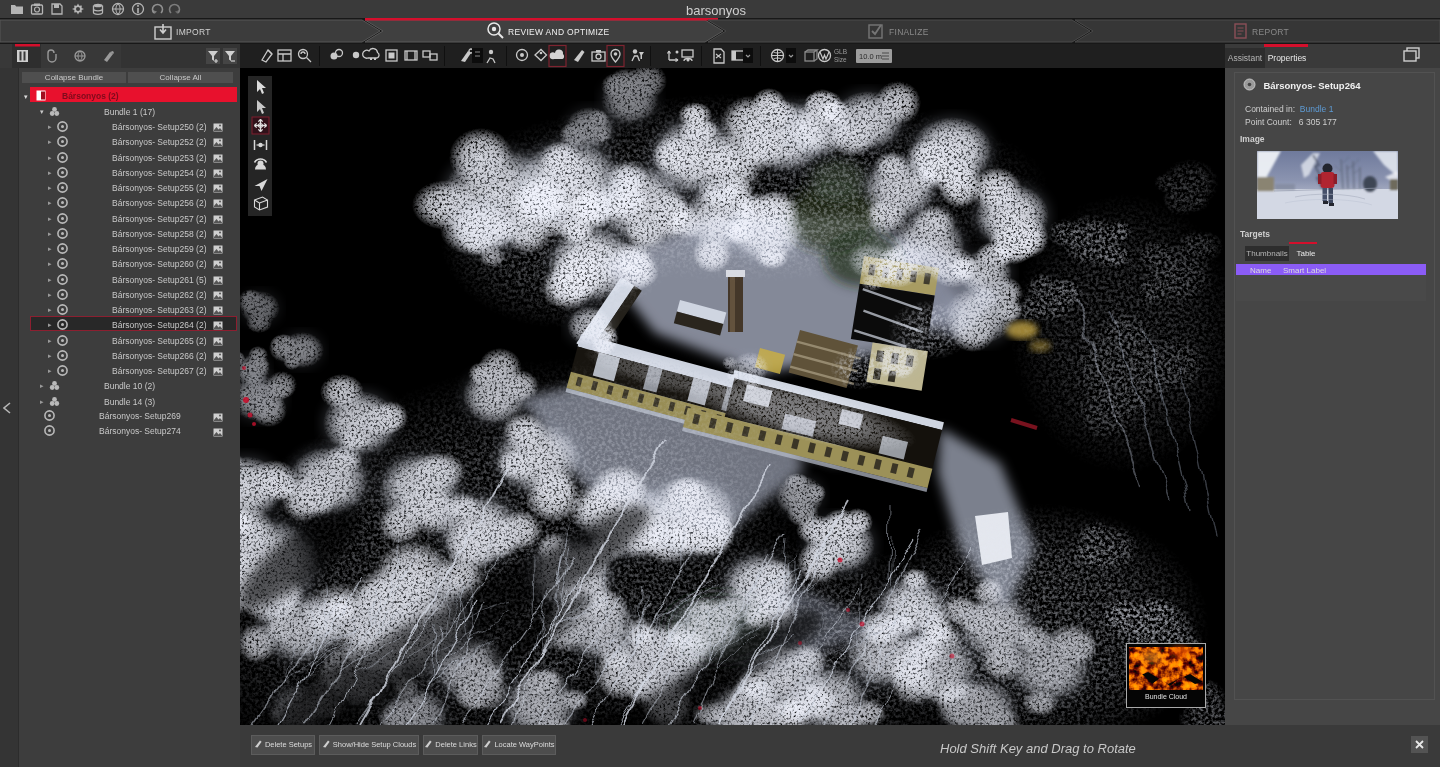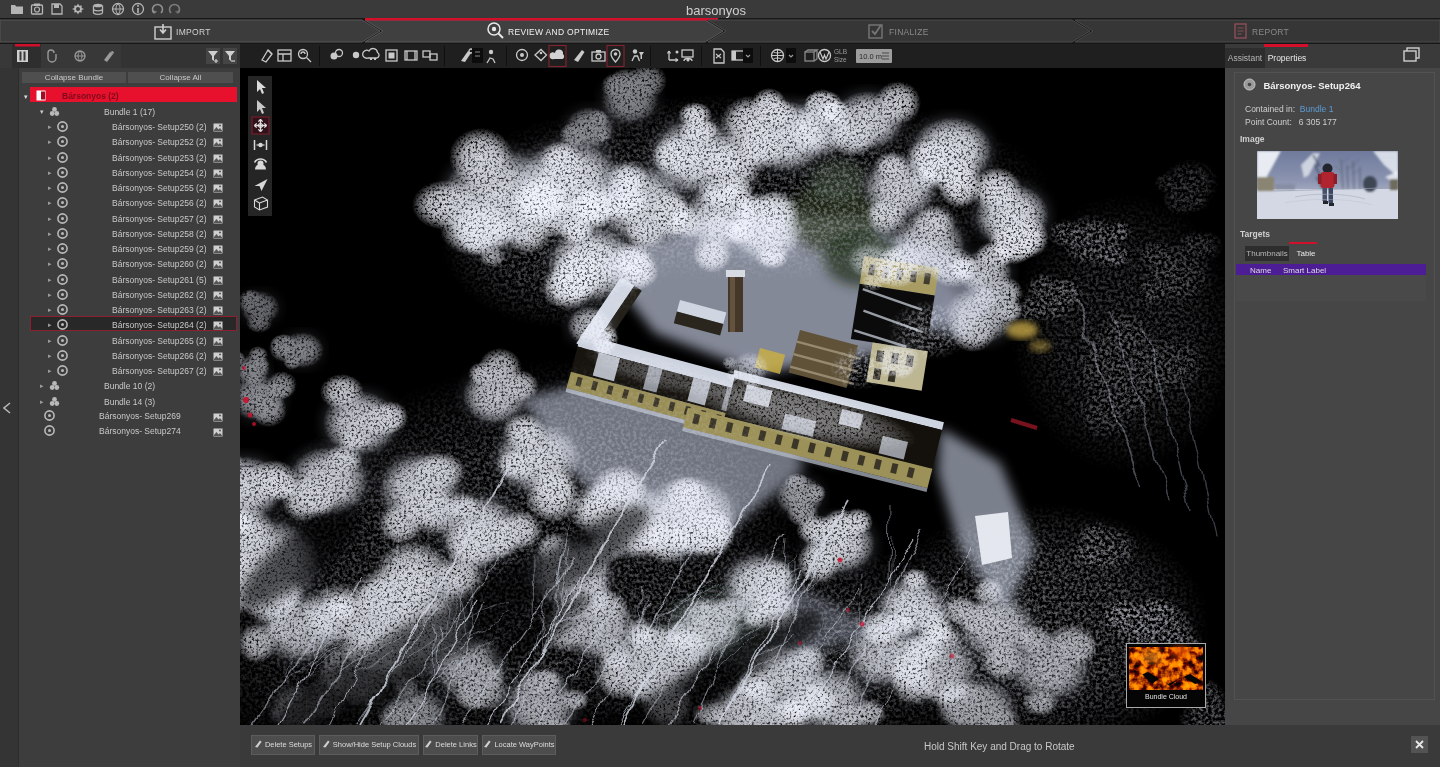--- a/index.html
+++ b/index.html
@@ -1571,39 +1571,39 @@
 <rect x="72" y="52" width="5" height="3" fill="#23252e"></rect>
 </g>
 <path d="M38 46 C55 42 90 42 108 48" stroke="#aab0c0" stroke-width="0.8" fill="none" opacity="0.8"></path>
 <path d="M28 52 C50 47 95 47 115 54" stroke="#b8bece" stroke-width="0.7" fill="none" opacity="0.6"></path>
 </svg>
 </div>
   <div class="rlabel" style="top:161px">Targets</div>
   <div class="rtab dark" style="left:20px;top:178px;width:44px">Thumbnails</div>
   <div class="rtab" style="left:64px;top:178px;width:34px">Table</div>
   <div style="position:absolute;left:64px;top:173.5px;width:28px;height:2.5px;background:#d40f2c"></div>
-  <div style="position:absolute;left:11px;top:196px;right:14px;height:11px;background:#4c1d95">
+  <div style="position:absolute;left:11px;top:196px;right:14px;height:11px;background:#8b5cf6">
     <span style="position:absolute;left:14px;top:1.5px;font-size:8px;color:#ddd">Name</span>
     <span style="position:absolute;left:47px;top:1.5px;font-size:8px;color:#ddd">Smart Label</span>
   </div>
   <div style="position:absolute;left:11px;top:207px;right:14px;height:26px;background:#494949"></div>
 </div>
 
 <div class="bbar">
   <div class="bbtn" style="left:11px;width:64px"><svg width="9" height="9" viewBox="0 0 9 9" style="margin-right:2px;vertical-align:-1px">
           <path d="M1 8 L6 1.5 l1.6 1.2 L3.5 8.5 Z" fill="#cfcfcf"></path>
         </svg>Delete Setups</div>
   <div class="bbtn" style="left:79px;width:100px"><svg width="9" height="9" viewBox="0 0 9 9" style="margin-right:2px;vertical-align:-1px">
           <path d="M1 8 L6 1.5 l1.6 1.2 L3.5 8.5 Z" fill="#cfcfcf"></path>
         </svg>Show/Hide Setup Clouds</div>
   <div class="bbtn" style="left:183px;width:55px"><svg width="9" height="9" viewBox="0 0 9 9" style="margin-right:2px;vertical-align:-1px">
           <path d="M1 8 L6 1.5 l1.6 1.2 L3.5 8.5 Z" fill="#cfcfcf"></path>
         </svg>Delete Links</div>
   <div class="bbtn" style="left:242px;width:74px"><svg width="9" height="9" viewBox="0 0 9 9" style="margin-right:2px;vertical-align:-1px">
           <path d="M1 8 L6 1.5 l1.6 1.2 L3.5 8.5 Z" fill="#cfcfcf"></path>
         </svg>Locate WayPoints</div>
-  <div style="position:absolute;left:684px;top:16px;font-size:10px;color:#c8c8c8">Hold Shift Key and Drag to Rotate</div>
+  <div style="position:absolute;left:700px;top:16px;font-size:13px;font-style:italic;color:#c8c8c8">Hold Shift Key and Drag to Rotate</div>
 </div>
 <div class="xbtn"><svg width="9" height="9" viewBox="0 0 9 9">
         <path d="M1 1 L8 8 M8 1 L1 8" stroke="#e8e8e8" stroke-width="1.8"></path>
       </svg></div>
 
 </div>
 
 </body></html>

